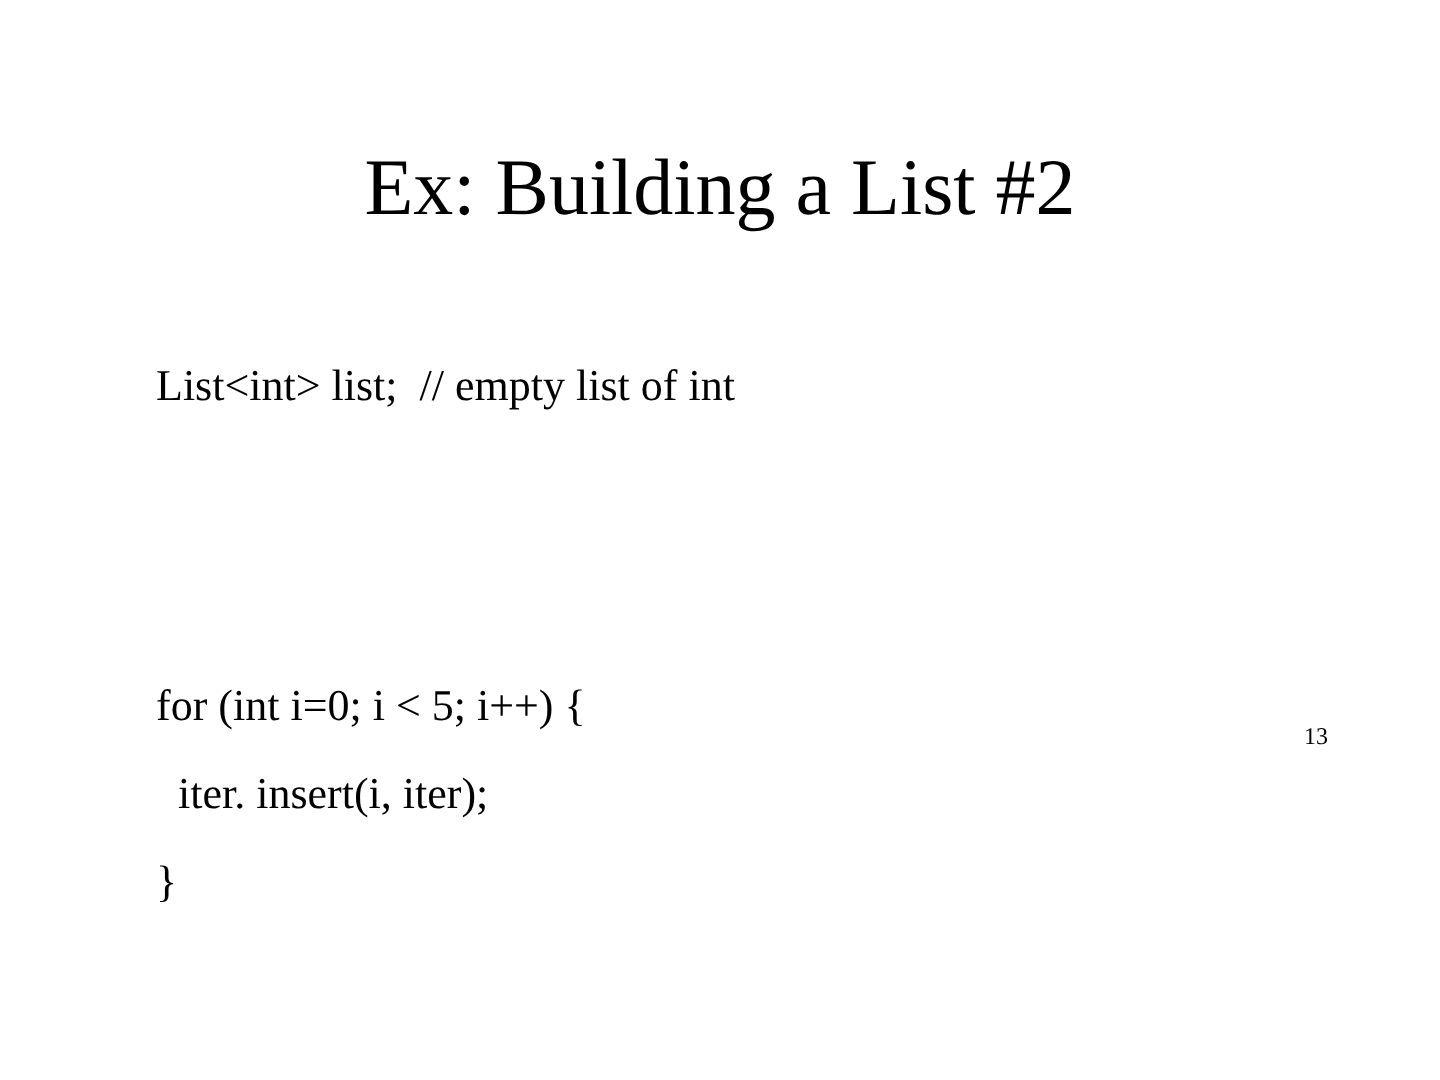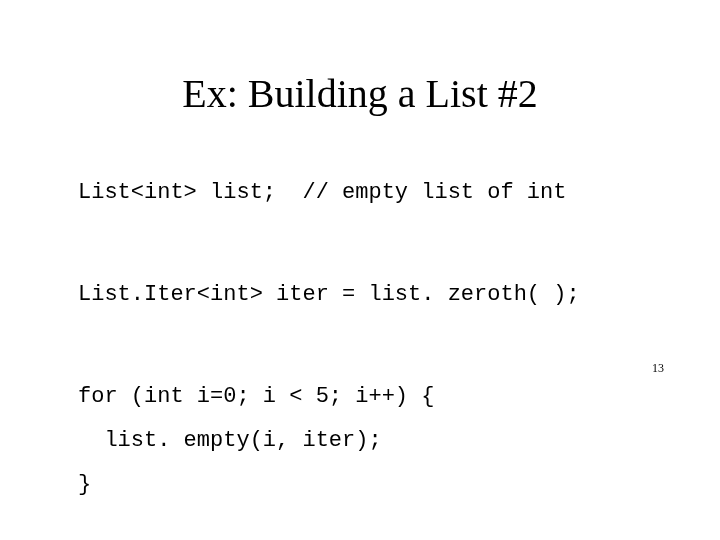--- a/index.html
+++ b/index.html
@@ -25,21 +25,21 @@
     width: 100%;
     text-align: center;
     font-size: 40px;
     font-weight: 400;
   }
   .body {
     position: absolute;
     top: 160px;
     left: 78px;
     right: 60px;
-    font-family: Liberation Mono, monospace;
+    font-family: Liberation Serif, serif;
     font-size: 22px;
     line-height: 1.0;
     white-space: pre;
   }
   .body .line {
     display: block;
   }
   .gap {
     display: block;
     height: 36px;
@@ -55,22 +55,21 @@
 </head>
 <body>
 
 <div class="slide">
 
   <div class="title">Ex: Building a List #2</div>
 
   <div class="body">
 <span class="line">List&lt;int&gt; list;  // empty list of int</span>
 <span class="gap"></span>
-<span class="line">List.Iter&lt;int&gt; iter = list. zeroth( );</span>
 <span class="gap"></span>
 <span class="line">for (int i=0; i &lt; 5; i++) {</span>
-<span class="line">  list. empty(i, iter);</span>
+<span class="line">  iter. insert(i, iter);</span>
 <span class="line">}</span>
   </div>
 
   <div class="pagenum">13</div>
 
 </div>
 
 </body></html>

